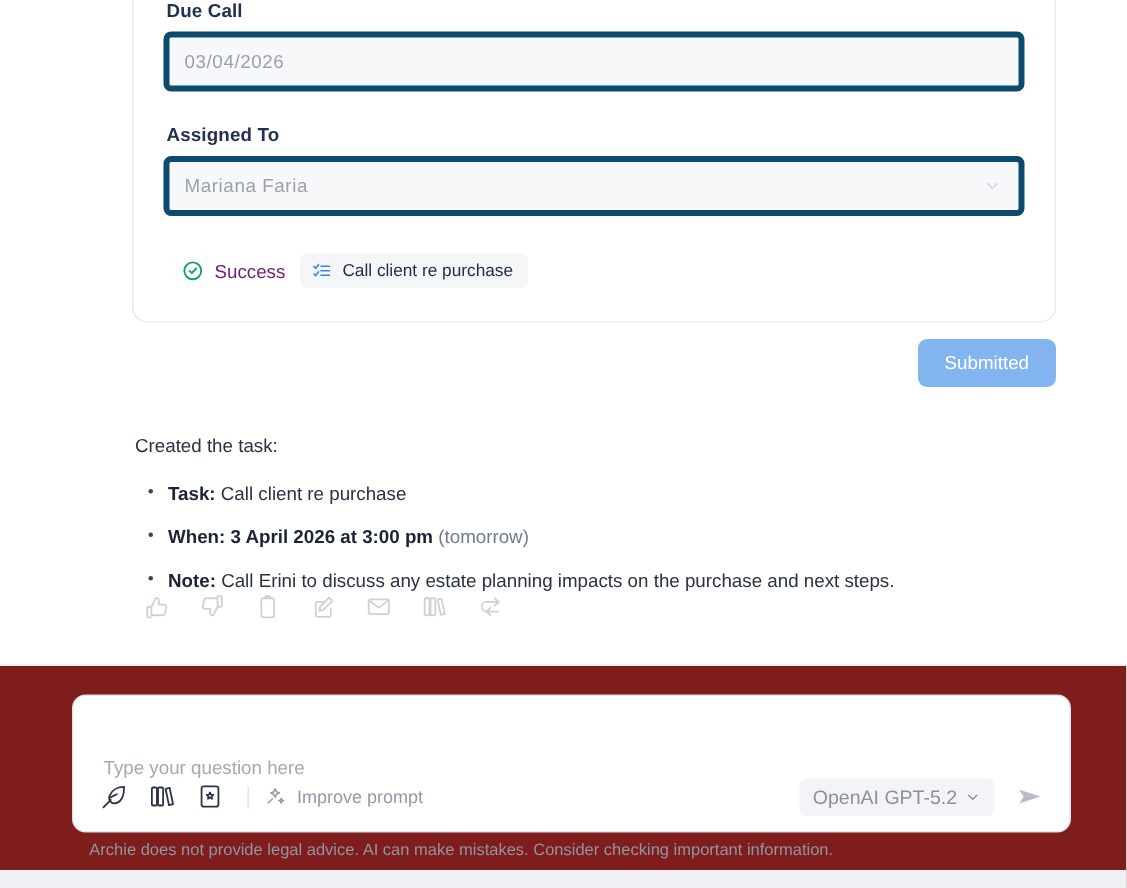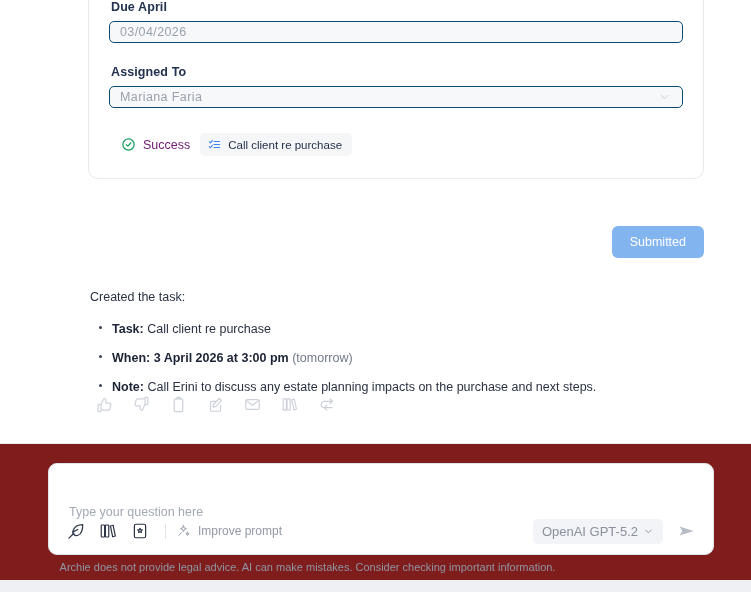--- a/index.html
+++ b/index.html
@@ -43,23 +43,23 @@
     font-size: 12.5px;
     font-weight: bold;
     color: #22314f;
     letter-spacing: .1px;
     margin: 0 0 7px 2px;
   }
   .field-label.second { margin-top: 22px; }
 
   .text-input {
     position: relative;
-    height: 22px;
+    height: 40px;
     background: #f7f8fa;
-    border: 1px solid #0c4a6e;
+    border: 4px solid #0c4a6e;
     border-radius: 5px;
     display: flex;
     align-items: center;
     padding: 0 10px;
     font-size: 12.5px;
     color: #9aa1ae;
     letter-spacing: .4px;
   }
   .text-input .chev {
     position: absolute;
@@ -270,21 +270,21 @@
     background: #eef0f4;
   }
 </style>
 </head>
 <body>
 
 <div class="conversation">
 
   <div class="tool-card">
 
-    <div class="field-label">Due April</div>
+    <div class="field-label">Due Call</div>
     <div class="text-input">
       <span>03/04/2026</span>
     </div>
 
     <div class="field-label second">Assigned To</div>
     <div class="text-input">
       <span>Mariana Faria</span>
       <span class="chev">
         <svg width="13" height="13" viewBox="0 0 24 24" fill="none" stroke="#b8bdc7" stroke-width="2" stroke-linecap="round" stroke-linejoin="round">
             <polyline points="6 9 12 15 18 9"></polyline>

